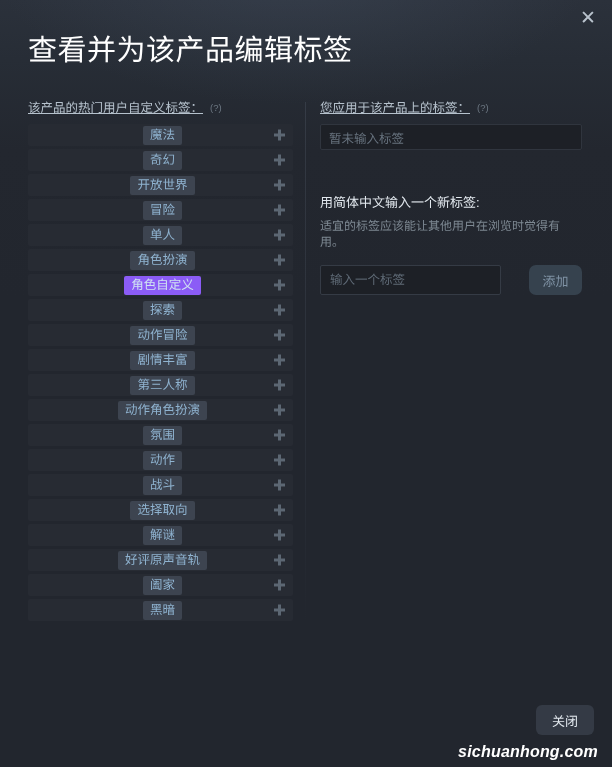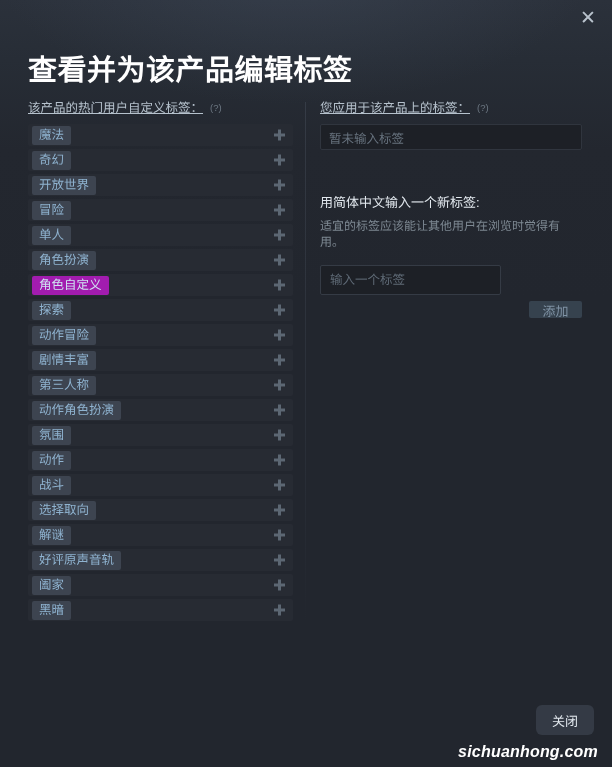--- a/index.html
+++ b/index.html
@@ -47,25 +47,24 @@
     line-height: 1;
     cursor: pointer;
     user-select: none;
   }
 
   .dialog-title {
     position: absolute;
     left: 28px;
     top: 26px;
     font-size: 29px;
-    font-weight: 700;
+    font-weight: 400;
     color: #ffffff;
     letter-spacing: 0.5px;
     white-space: nowrap;
-    margin-top: 20px;
   }
 
   
   .body-cols {
     position: absolute;
     top: 100px;
     left: 0;
     right: 0;
     bottom: 0;
   }
@@ -117,35 +116,36 @@
   .tag-row {
     position: relative;
     height: 22px;
     margin-bottom: 3px;
     background: #272b33;
     border-radius: 2px;
     display: flex;
     align-items: center;
     cursor: pointer;
     overflow: hidden;
+    justify-content: center;
   }
 
   .tag-pill {
     display: inline-block;
     margin-left: 4px;
     padding: 2px 7px 3px 7px;
     background: #3d4450;
     color: #8fb3d0;
     font-size: 12.5px;
     line-height: 14px;
     border-radius: 2px;
     white-space: nowrap;
   }
   .tag-row.is-hovered .tag-pill {
-    background: #a21caf;
+    background: #8b5cf6;
     color: #cfe2f2;
   }
 
   .plus-icon {
     position: absolute;
     right: 8px;
     top: 50%;
     transform: translateY(-50%);
     width: 11px;
     height: 11px;
@@ -211,29 +211,28 @@
     color: #c6d4df;
     font-family: inherit;
     font-size: 12.5px;
     padding: 0 9px;
     outline: none;
   }
   .tag-input::placeholder { color: #5f6a76; }
 
   .add-button {
     width: 56px;
-    height: 17px;
+    height: 30px;
     background: #36424e;
     border: none;
-    border-radius: 2px;
+    border-radius: 7px;
     color: #7f92a4;
     font-family: inherit;
     font-size: 13px;
     cursor: pointer;
-    margin-top: 36px;
   }
 
   
   .footer {
     position: absolute;
     right: 18px;
     bottom: 32px;
   }
 
   .close-button {

